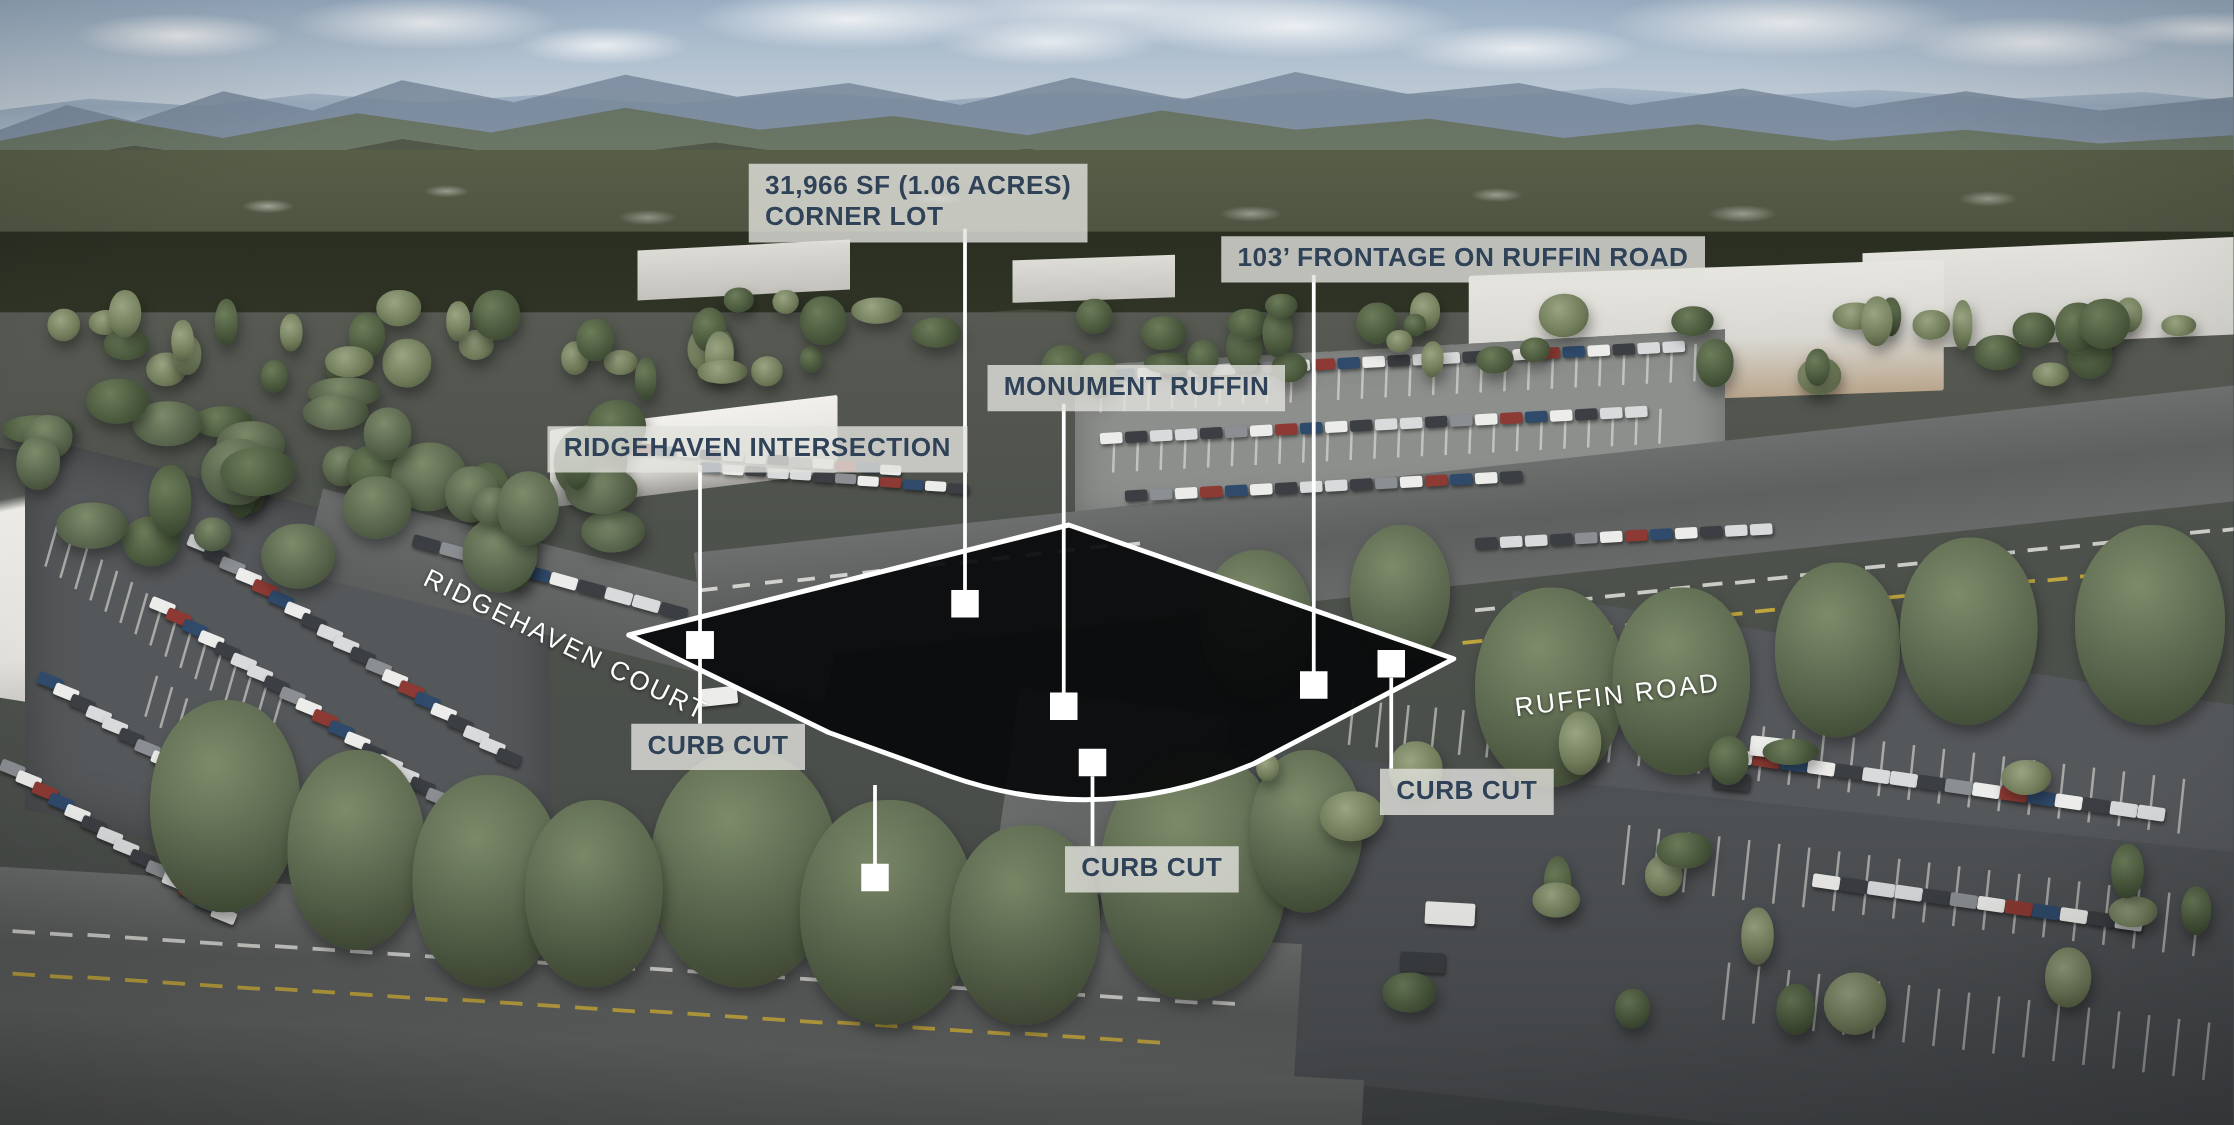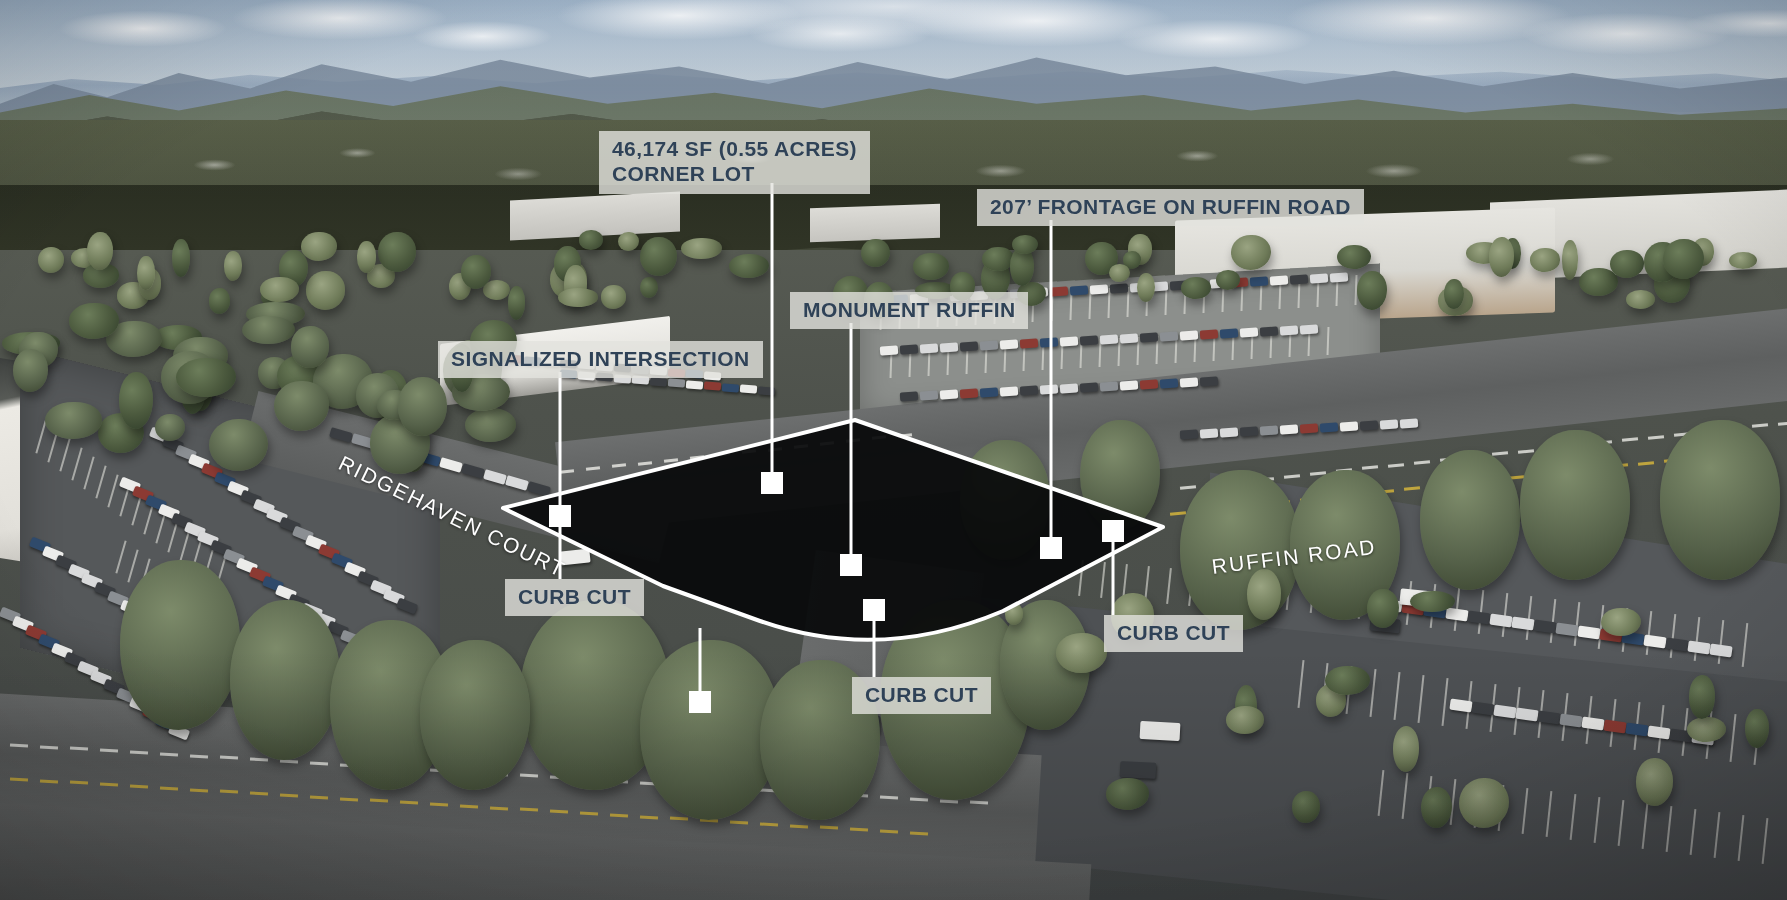--- a/index.html
+++ b/index.html
@@ -951,23 +951,23 @@
         <rect x="840" y="554" width="22" height="22" fill="#ffffff"></rect>
         <rect x="549" y="505" width="22" height="22" fill="#ffffff"></rect>
         <rect x="549" y="505" width="22" height="22" fill="#ffffff"></rect>
         <rect x="863" y="599" width="22" height="22" fill="#ffffff"></rect>
         <rect x="1102" y="520" width="22" height="22" fill="#ffffff"></rect>
         <rect x="689" y="691" width="22" height="22" fill="#ffffff"></rect>
       </g>
   </svg>
 
   <div id="callouts">
-      <div class="callout two-line" style="left: 599px; top: 131px;">46,174 SF (0.55 ACRES)
+      <div class="callout two-line" style="left: 599px; top: 131px;">31,966 SF (1.06 ACRES)
 CORNER LOT</div>
-      <div class="callout" style="left: 977px; top: 189px;">207’ FRONTAGE ON RUFFIN ROAD</div>
+      <div class="callout" style="left: 977px; top: 189px;">103’ FRONTAGE ON RUFFIN ROAD</div>
       <div class="callout" style="left: 790px; top: 292px;">MONUMENT RUFFIN</div>
-      <div class="callout" style="left: 438px; top: 341px;">SIGNALIZED INTERSECTION</div>
+      <div class="callout" style="left: 438px; top: 341px;">RIDGEHAVEN INTERSECTION</div>
       <div class="callout" style="left: 505px; top: 579px;">CURB CUT</div>
       <div class="callout" style="left: 852px; top: 677px;">CURB CUT</div>
       <div class="callout" style="left: 1104px; top: 615px;">CURB CUT</div>
     </div>
 
 </div>
 
 </body></html>

